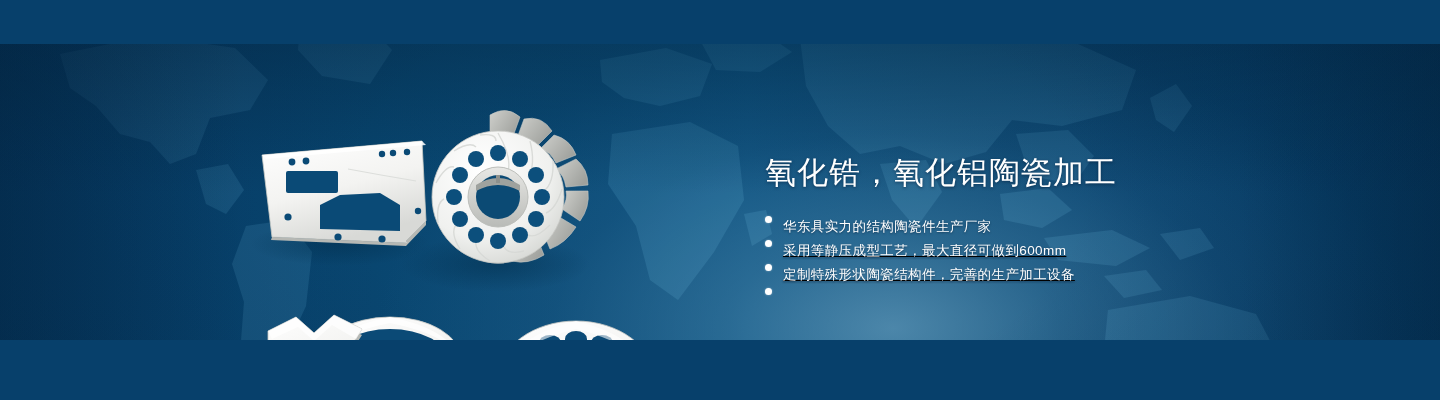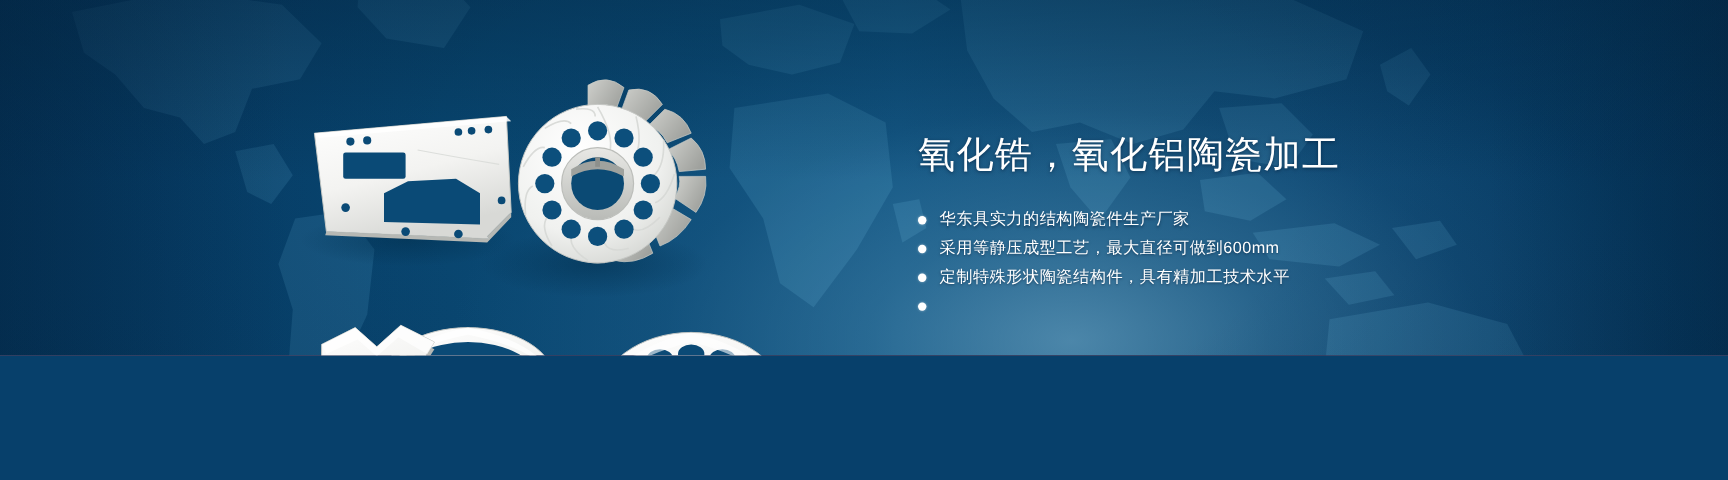--- a/index.html
+++ b/index.html
@@ -7,21 +7,22 @@
     width:1440px; height:400px;
     background:#07406b;
     font-family:"Liberation Sans","DejaVu Sans",sans-serif;
     overflow:hidden;
   }
 
   #banner {
     position:relative;
     width:1440px; height:296px;
     overflow:hidden;
-    background:#ef4444;
+    background:#404040;
+    margin-top:44px;
   }
 
   
   .bg-base {
     position:absolute; inset:0;
     background:
       radial-gradient(ellipse 760px 430px at 62% 96%,
         rgba(116,170,200,0.62) 0%,
         rgba(82,140,176,0.42) 22%,
         rgba(46,100,142,0.24) 45%,
@@ -73,25 +74,25 @@
     color:#ffffff;
     letter-spacing:1px;
     font-weight:400;
     text-shadow:0 1px 3px rgba(0,20,45,0.55);
     white-space:nowrap;
   }
 
   .bullets { margin-top:22px; list-style:none; }
   .bullet {
     display:flex;
-    align-items:center;
+    align-items:flex-start;
     height:22px;
     margin-bottom:0px;
   }
-  .bullet + .bullet { margin-top:2px; }
+  .bullet + .bullet { margin-top:2px;text-decoration:underline; }
   .dot {
     width:7px; height:7px;
     border-radius:50%;
     background:#ffffff;
     margin-right:11px;
     flex:0 0 auto;
     box-shadow:0 0 2px rgba(255,255,255,0.5);
   }
   .btext {
     font-size:13.5px;
@@ -303,21 +304,21 @@
       <li class="bullet">
         <span class="dot"></span>
         <span class="btext">华东具实力的结构陶瓷件生产厂家</span>
       </li>
       <li class="bullet">
         <span class="dot"></span>
         <span class="btext">采用等静压成型工艺，最大直径可做到600mm</span>
       </li>
       <li class="bullet">
         <span class="dot"></span>
-        <span class="btext">定制特殊形状陶瓷结构件，具有精加工技术水平</span>
+        <span class="btext">定制特殊形状陶瓷结构件，完善的生产加工设备</span>
       </li>
       <li class="bullet">
         <span class="dot"></span>
       </li>
     </ul>
   </div>
 
 </div>
 
 </body></html>

